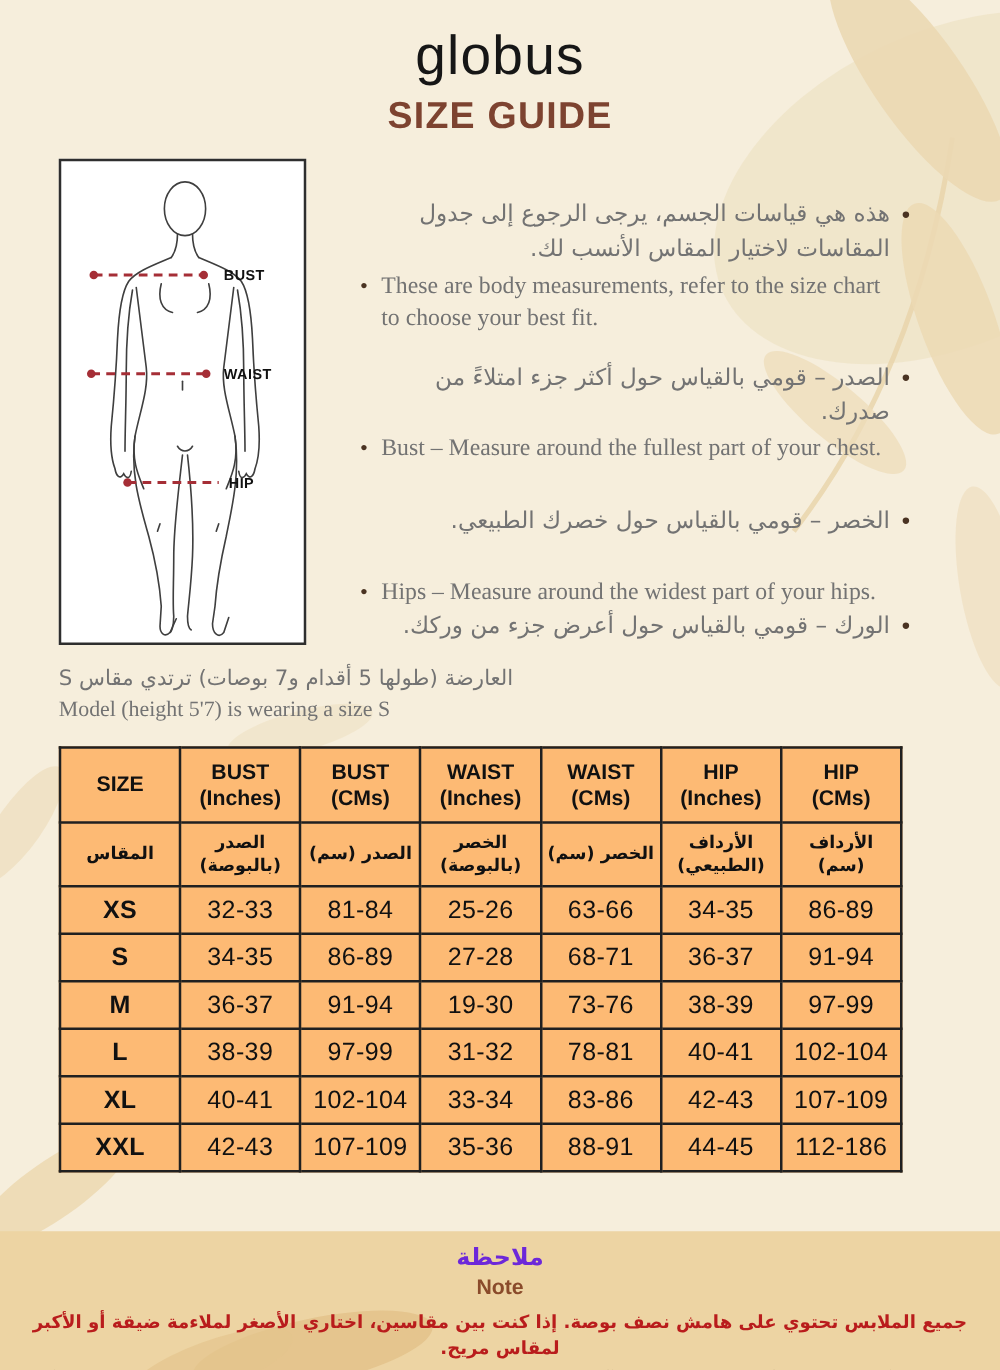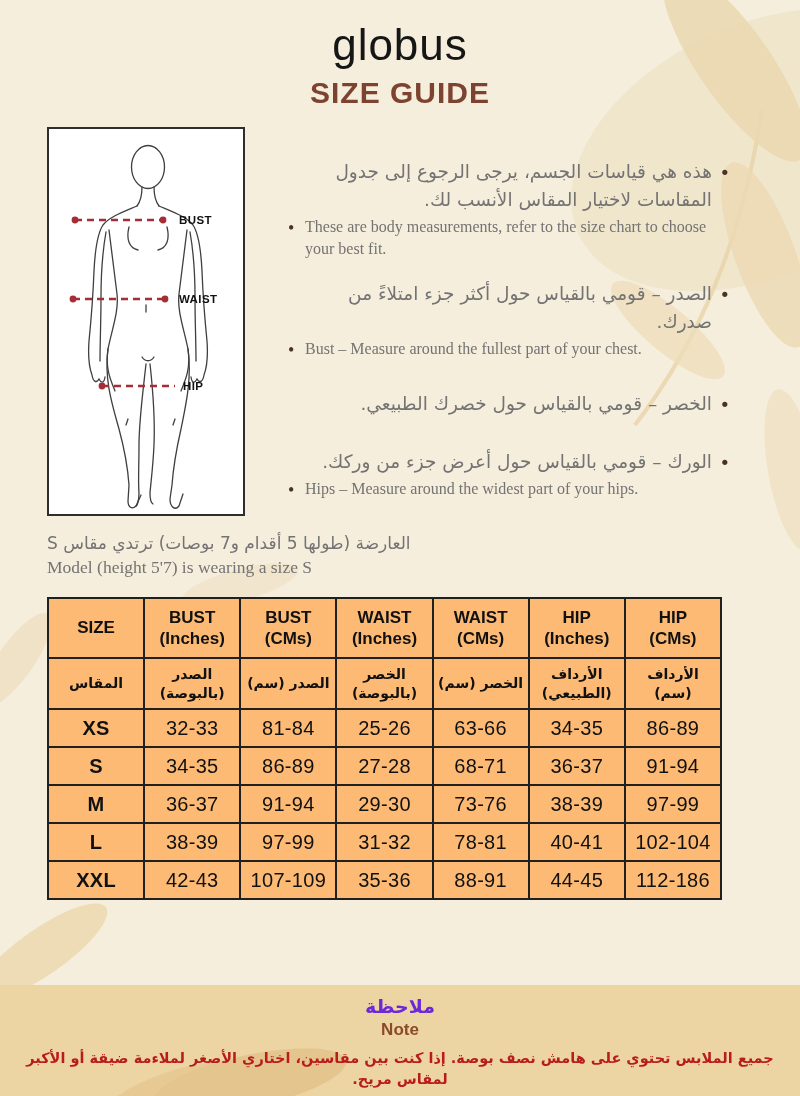--- a/index.html
+++ b/index.html
@@ -38,21 +38,21 @@
     direction:rtl;text-align:right;
     font-family:"DejaVu Sans","Liberation Sans",sans-serif;
     font-size:18.5px;line-height:1.5;
   }
   .bullet.ar::before{
     content:"\2022";position:absolute;right:-18px;top:1px;
     font-size:18px;color:#4a3322;
   }
   .bullet.en{
     font-family:"Liberation Serif",serif;
-    font-size:16px;line-height:1.4;margin-top:2px;
+    font-size:19px;line-height:1.4;margin-top:2px;
   }
   .bullet.en::before{
     content:"\2022";position:absolute;left:-17px;top:0px;
     font-size:18px;color:#4a3322;
   }
 
   
   .model-info{top:531px;left:47px;width:430px;color:#737373;}
   .model-info .ar{
     font-family:"DejaVu Sans","Liberation Sans",sans-serif;
@@ -167,22 +167,22 @@
       <div class="bullet en">These are body measurements, refer to the size chart to choose your best fit.</div>
     </div>
     <div class="group">
       <div class="bullet ar" dir="rtl">الصدر – قومي بالقياس حول أكثر جزء امتلاءً من صدرك.</div>
       <div class="bullet en">Bust – Measure around the fullest part of your chest.</div>
     </div>
     <div class="group">
       <div class="bullet ar" dir="rtl">الخصر – قومي بالقياس حول خصرك الطبيعي.</div>
     </div>
     <div class="group">
+      <div class="bullet en">Hips – Measure around the widest part of your hips.</div>
       <div class="bullet ar" dir="rtl">الورك – قومي بالقياس حول أعرض جزء من وركك.</div>
-      <div class="bullet en">Hips – Measure around the widest part of your hips.</div>
     </div>
   </div>
 
 <div class="layer model-info">
   <div class="ar"><span dir="rtl">العارضة (طولها 5 أقدام و7 بوصات) ترتدي مقاس S</span></div>
   <div class="en">Model (height 5'7) is wearing a size S</div>
 </div>
 
 <div class="layer size-table-wrap">
   <table class="size-table">
@@ -242,33 +242,42 @@
           <td>86-89</td>
           <td>27-28</td>
           <td>68-71</td>
           <td>36-37</td>
           <td>91-94</td>
         </tr>
         <tr class="data-row">
           <td>M</td>
           <td>36-37</td>
           <td>91-94</td>
-          <td>29-30</td>
+          <td>19-30</td>
           <td>73-76</td>
           <td>38-39</td>
           <td>97-99</td>
         </tr>
         <tr class="data-row">
           <td>L</td>
           <td>38-39</td>
           <td>97-99</td>
           <td>31-32</td>
           <td>78-81</td>
           <td>40-41</td>
           <td>102-104</td>
+        </tr>
+        <tr class="data-row">
+          <td>XL</td>
+          <td>40-41</td>
+          <td>102-104</td>
+          <td>33-34</td>
+          <td>83-86</td>
+          <td>42-43</td>
+          <td>107-109</td>
         </tr>
         <tr class="data-row">
           <td>XXL</td>
           <td>42-43</td>
           <td>107-109</td>
           <td>35-36</td>
           <td>88-91</td>
           <td>44-45</td>
           <td>112-186</td>
         </tr>

